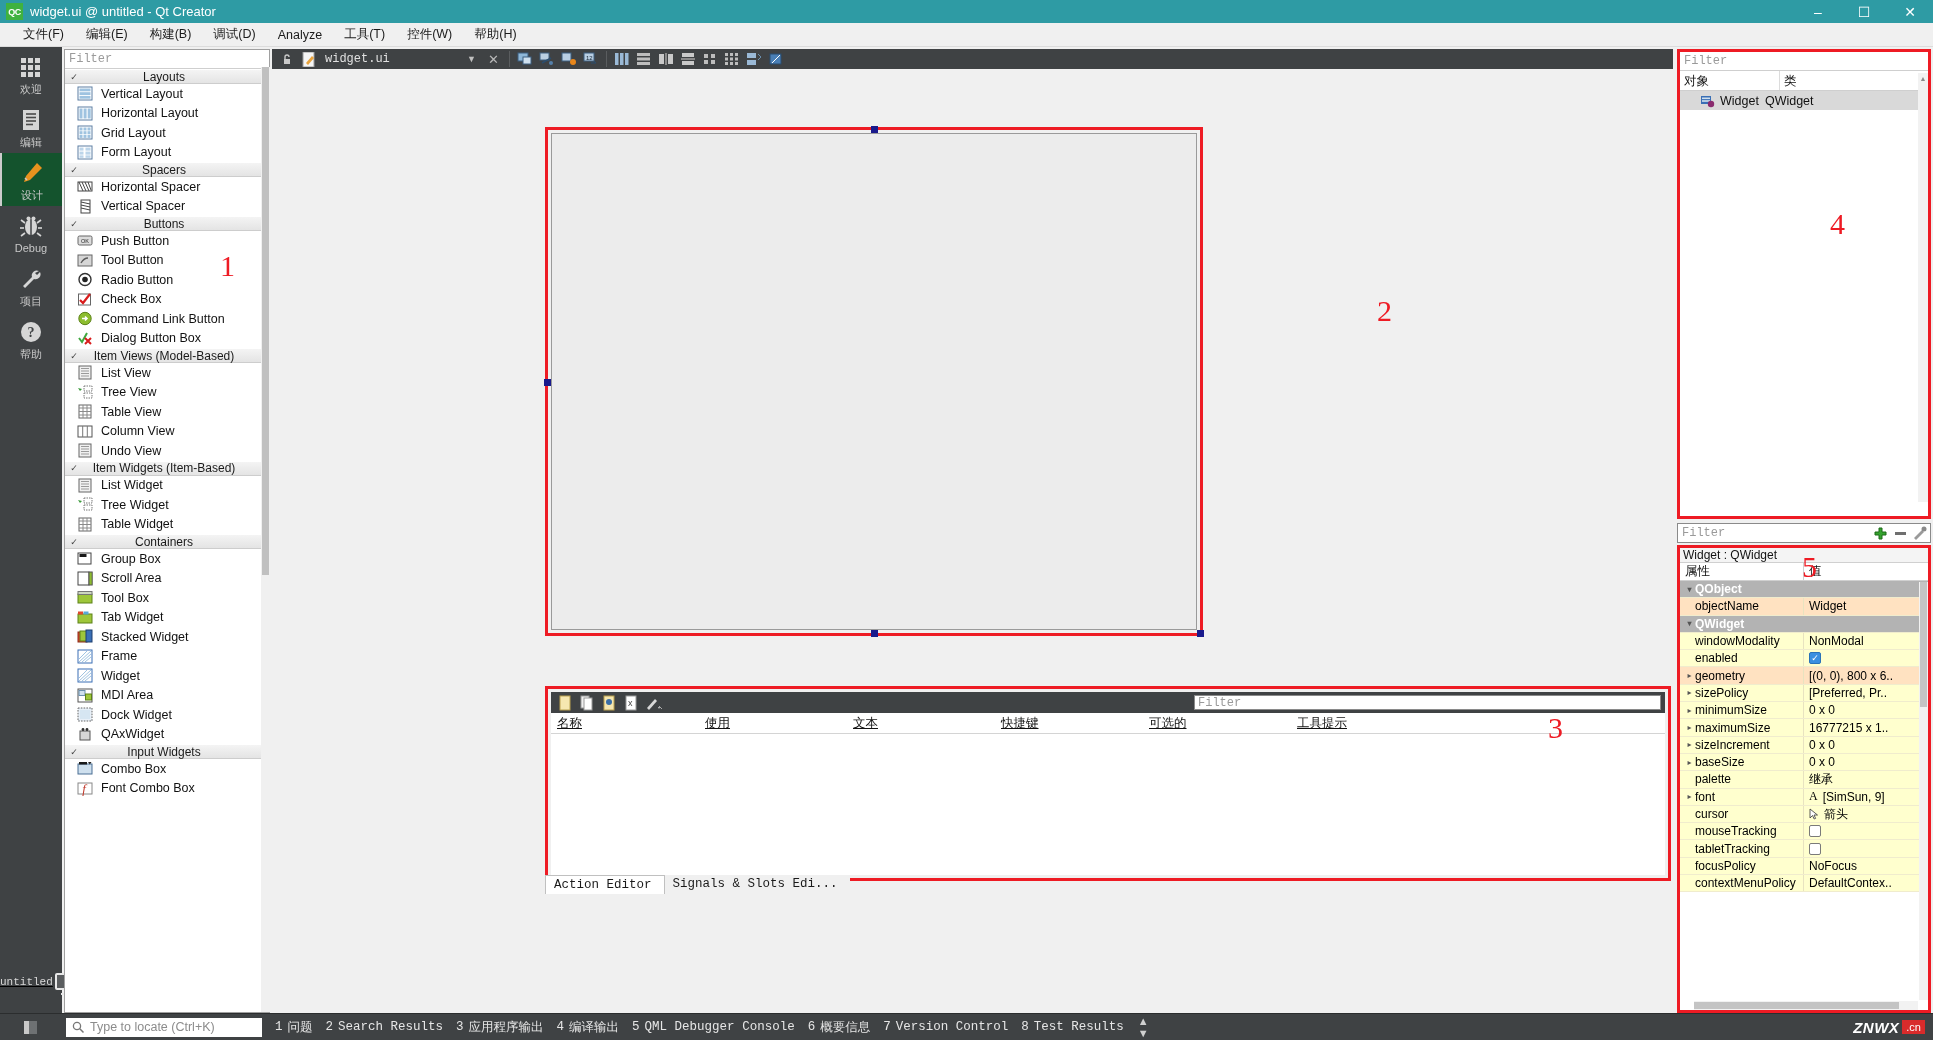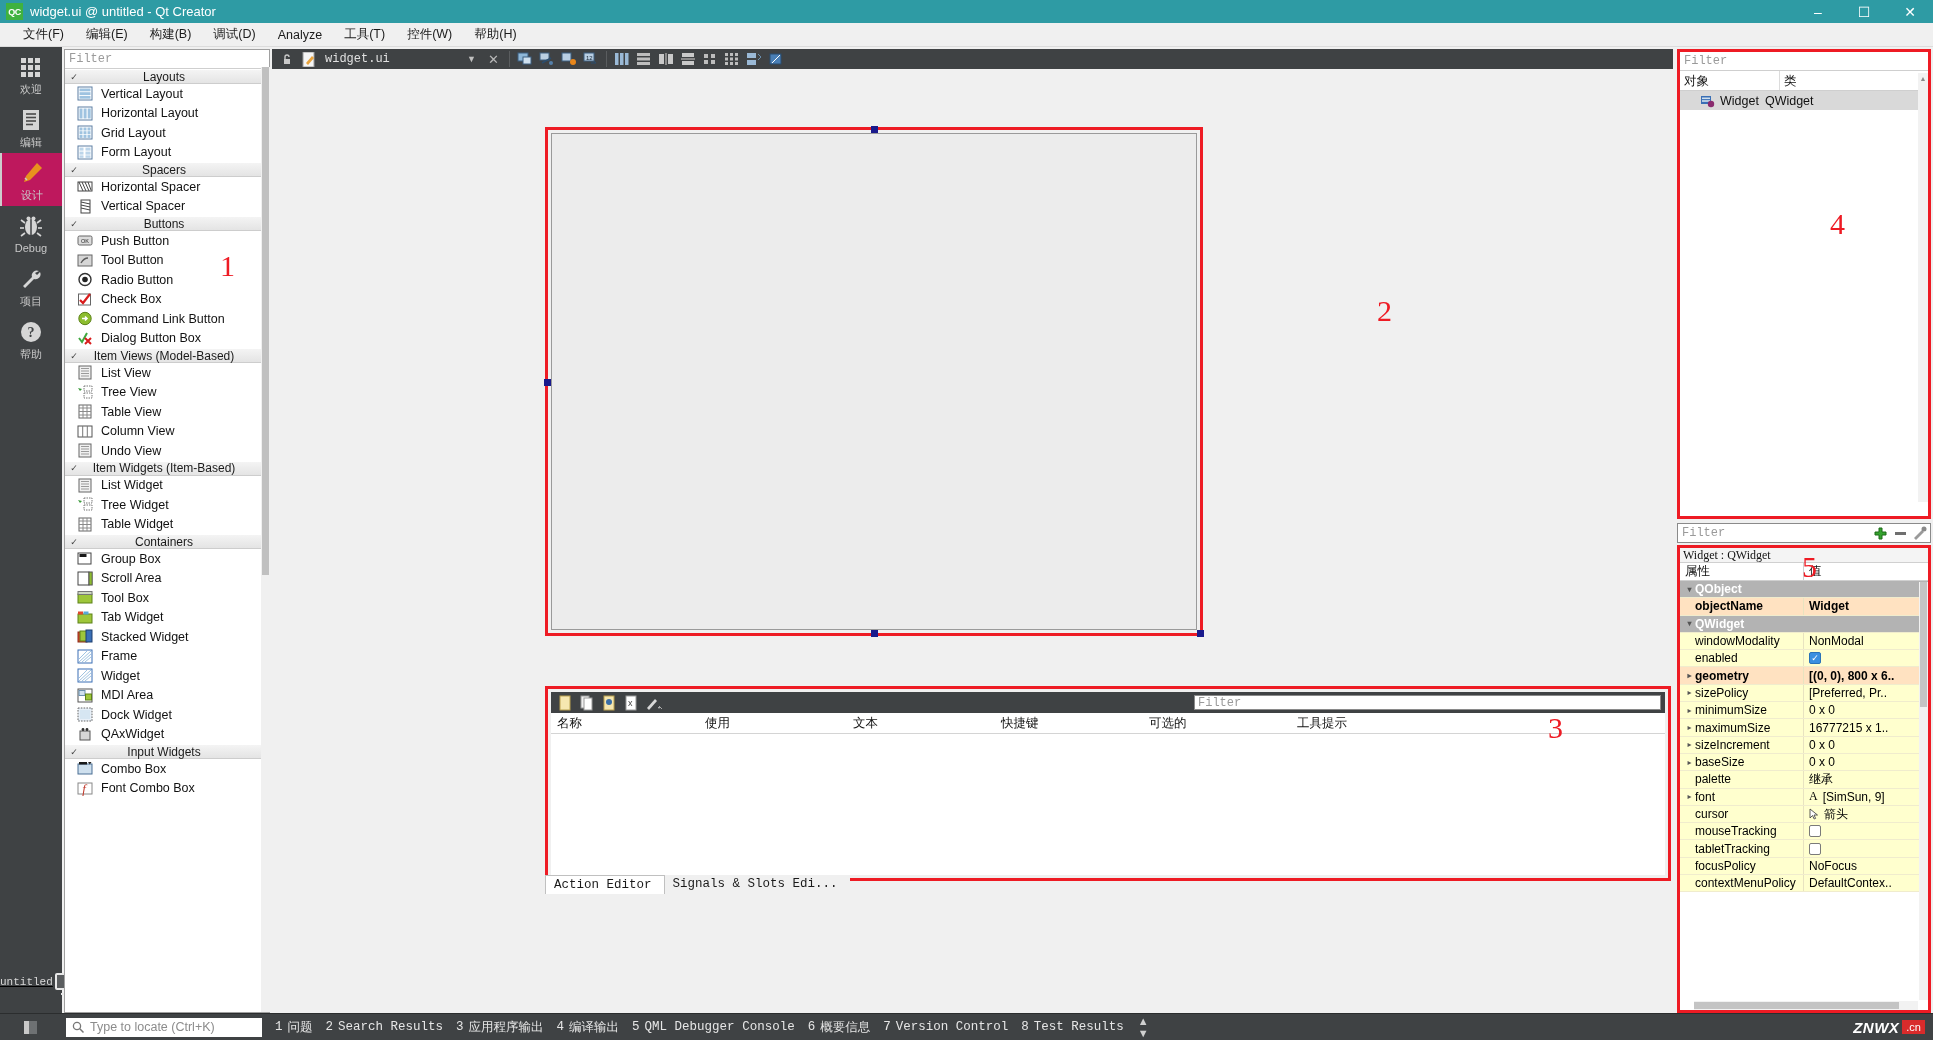--- a/index.html
+++ b/index.html
@@ -23,21 +23,21 @@
   .menu-item{ font-size:12.5px; color:#1b1b1b; padding:3px 11px; }
 
   
   #shell{ display:flex; height:calc(1040px - 23px - 24px - 27px); }
 
   
   #modebar{ width:62px; background:#3f4244; display:flex; flex-direction:column;
     align-items:center; flex:none; position:relative; }
   .mode{ width:62px; padding:7px 0 5px; display:flex; flex-direction:column;
     align-items:center; color:#c8c8c8; font-size:11px; }
-  .mode.active{ background:#be185d; border-left:2px solid #ccc; }
+  .mode.active{ background:#14532d; border-left:2px solid #ccc; }
   .mode .glyph{ width:26px;height:26px; display:flex;align-items:center;justify-content:center;
     margin-bottom:3px; }
   .mode .label{ font-size:11px; line-height:12px; }
   #modebar-bottom{ margin-top:auto; width:62px; display:flex; flex-direction:row;
     align-items:center; padding-bottom:6px;text-decoration:underline; }
   .kit-line{ color:#d8d8d8; font-size:11px; font-family:"Liberation Mono",monospace;
     margin-bottom:2px;}
   .kit-icon{ margin:2px 0 1px; display:flex; align-items:center; }
   .runbtn{ margin:9px 0; }
 
@@ -87,21 +87,21 @@
   #action-outline{ position:absolute; left:273px; top:617px; right:2px; height:195px;
     border:3px solid #ee1b24; }
   #action-inner{ position:absolute; inset:3px; background:#fff; display:flex; flex-direction:column;}
   #ae-toolbar{ height:21px; background:#3f4244; display:flex; align-items:center;
     padding-left:4px; }
   #ae-filter{ margin-left:auto; width:467px; height:15px; background:#fff;
     border:1px solid #8a8a8a; display:flex; align-items:center; padding-left:3px;
     margin-right:4px; }
   #ae-header{ height:21px; background:#fff; border-bottom:1px solid #d4d4d4; display:flex;
     align-items:center; }
-  .ae-col{ font-size:12.5px; color:#111; padding-left:6px; }
+  .ae-col{ font-size:12.5px; color:#111; padding-left:6px;text-decoration:underline; }
   #ae-body{ flex:1; background:#fff; }
   #ae-tabs{ position:absolute; left:273px; bottom:-2px; height:19px; display:flex; }
   .ae-tab{ padding:2px 12px 0 8px; font-size:12.5px; color:#1a1a1a;
     font-family:"Liberation Mono",monospace; background:#f0f0f0; }
   .ae-tab.active{ background:#fff; border:1px solid #c0c0c0; border-bottom:none; }
   #region3-num{ position:absolute; right:105px; top:22px; color:#ee1b24; font-size:30px;
     font-family:"Liberation Serif",serif; }
 
   
   #rightcol{ width:258px; flex:none; display:flex; flex-direction:column;
@@ -124,32 +124,32 @@
   #prop-filter{ height:20px; margin-top:4px; display:flex; align-items:center;
     border:1px solid #8a8a8a; background:#fff; flex:none; }
   #prop-filter .ph{ flex:1; padding-left:4px; font-size:12px; color:#9a9a9a;
     font-family:"Liberation Mono",monospace; }
   .pf-btn{ width:20px;height:18px; display:flex;align-items:center;justify-content:center;}
 
   #prop-outline{ flex:1; border:3px solid #ee1b24; margin-top:2px; position:relative; }
   #prop-inner{ position:absolute; inset:0; background:#fff; display:flex; flex-direction:column;
     overflow:hidden; }
   #prop-title{ height:15px; background:#f4f4f4; border-bottom:1px solid #d0d0d0;
-    font-size:12px; font-family:Liberation Serif, serif; padding-left:3px; color:#111; }
+    font-size:12px; font-family:Liberation Sans, sans-serif; padding-left:3px; color:#111; }
   #prop-head{ height:18px; display:flex; border-bottom:1px solid #d0d0d0; }
   .ph-cell{ font-size:12.5px; color:#111; padding-left:5px; }
   .prow{ height:17.3px; display:flex; font-size:12px; border-bottom:1px solid #f0eccd; }
   .prow .pname{ width:124px; display:flex; align-items:center; padding-left:4px; flex:none;
     border-right:1px solid #e8e3c0; }
   .prow .pval{ flex:1; display:flex; align-items:center; padding-left:5px; overflow:hidden;
     white-space:nowrap; }
   .prow.cat{ background:#b3b3b3; font-weight:bold; color:#fff; align-items:center; }
   .prow.cat .pname{ border-right:none; color:#fff; }
   .prow.yellow{ background:#ffffce; }
-  .prow.peach{ background:#ffe2c1; font-weight:bold; }
+  .prow.peach{ background:#ffe2c1; font-weight:normal; }
   .arrowcell{ width:11px; text-align:center; font-size:8px; color:#555; flex:none; }
   .cbox{ width:12px;height:12px; border:1px solid #7a7a7a; background:#fff; border-radius:2px;}
   .cbox.on{ background:#3b8fe0; border-color:#2a72b8; color:#fff; font-size:9px;
     display:flex;align-items:center;justify-content:center; }
   #region5-num{ position:absolute; left:122px; top:2px; color:#ee1b24; font-size:30px;
     font-family:"Liberation Serif",serif; z-index:5; }
   #prop-vscroll{ position:absolute; right:0; top:34px; bottom:10px; width:9px; background:#f2f2f2;}
   #prop-vthumb{ position:absolute; left:1px; top:0; width:7px; height:125px; background:#c4c4c4;}
   #prop-hscroll{ position:absolute; left:14px; right:10px; bottom:0; height:9px; background:#f2f2f2;}
   #prop-hthumb{ position:absolute; left:0; top:1px; width:205px; height:7px; background:#c4c4c4;}

